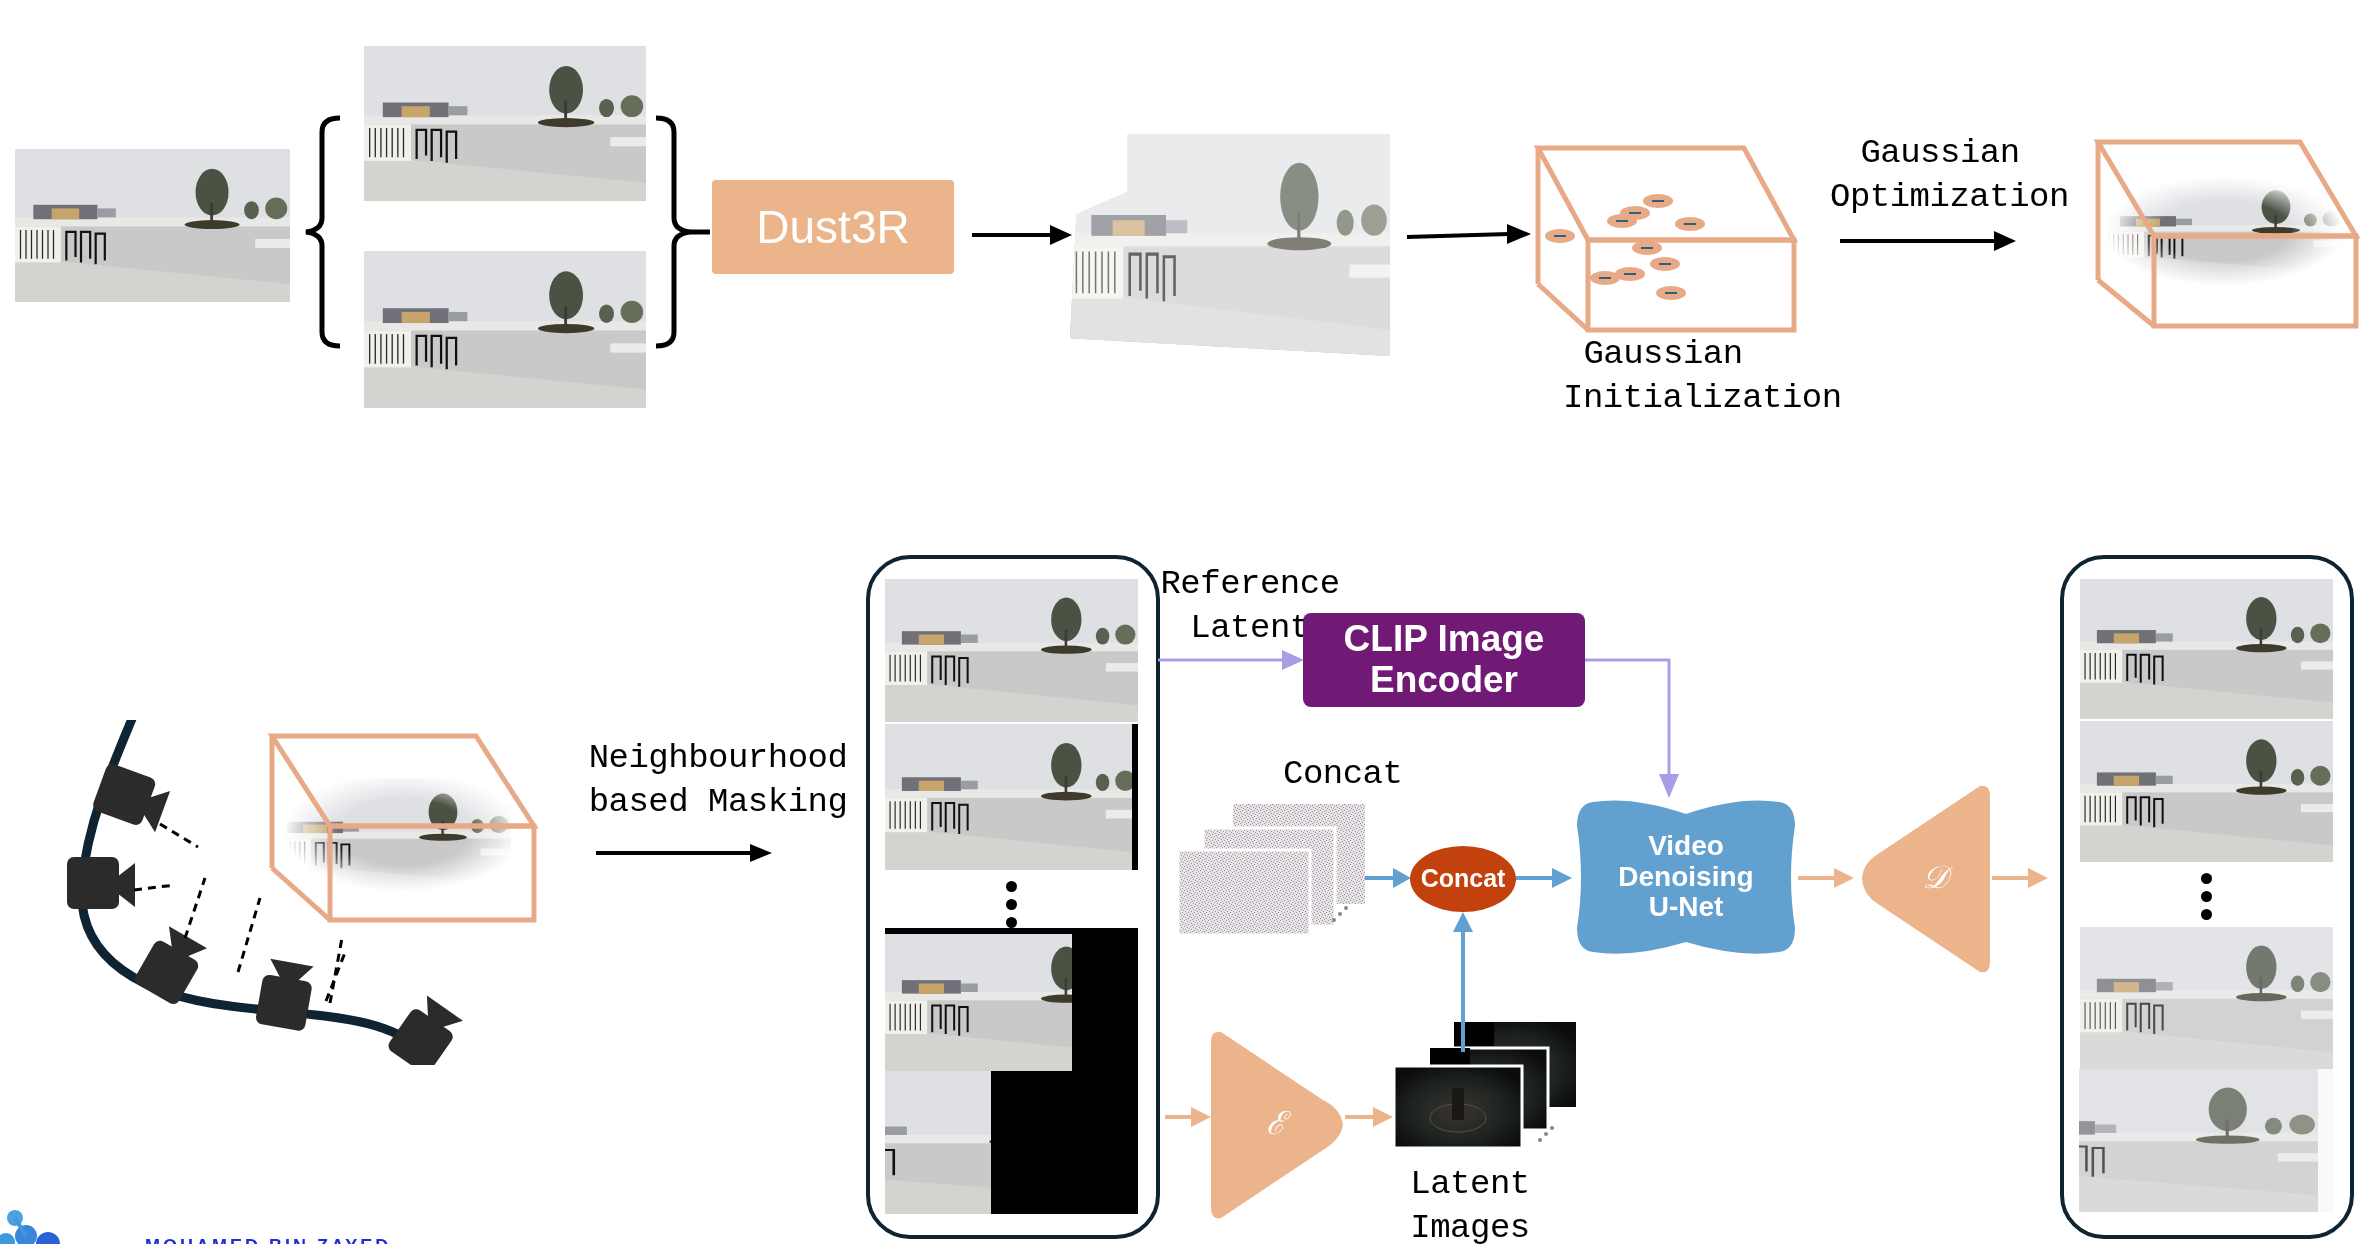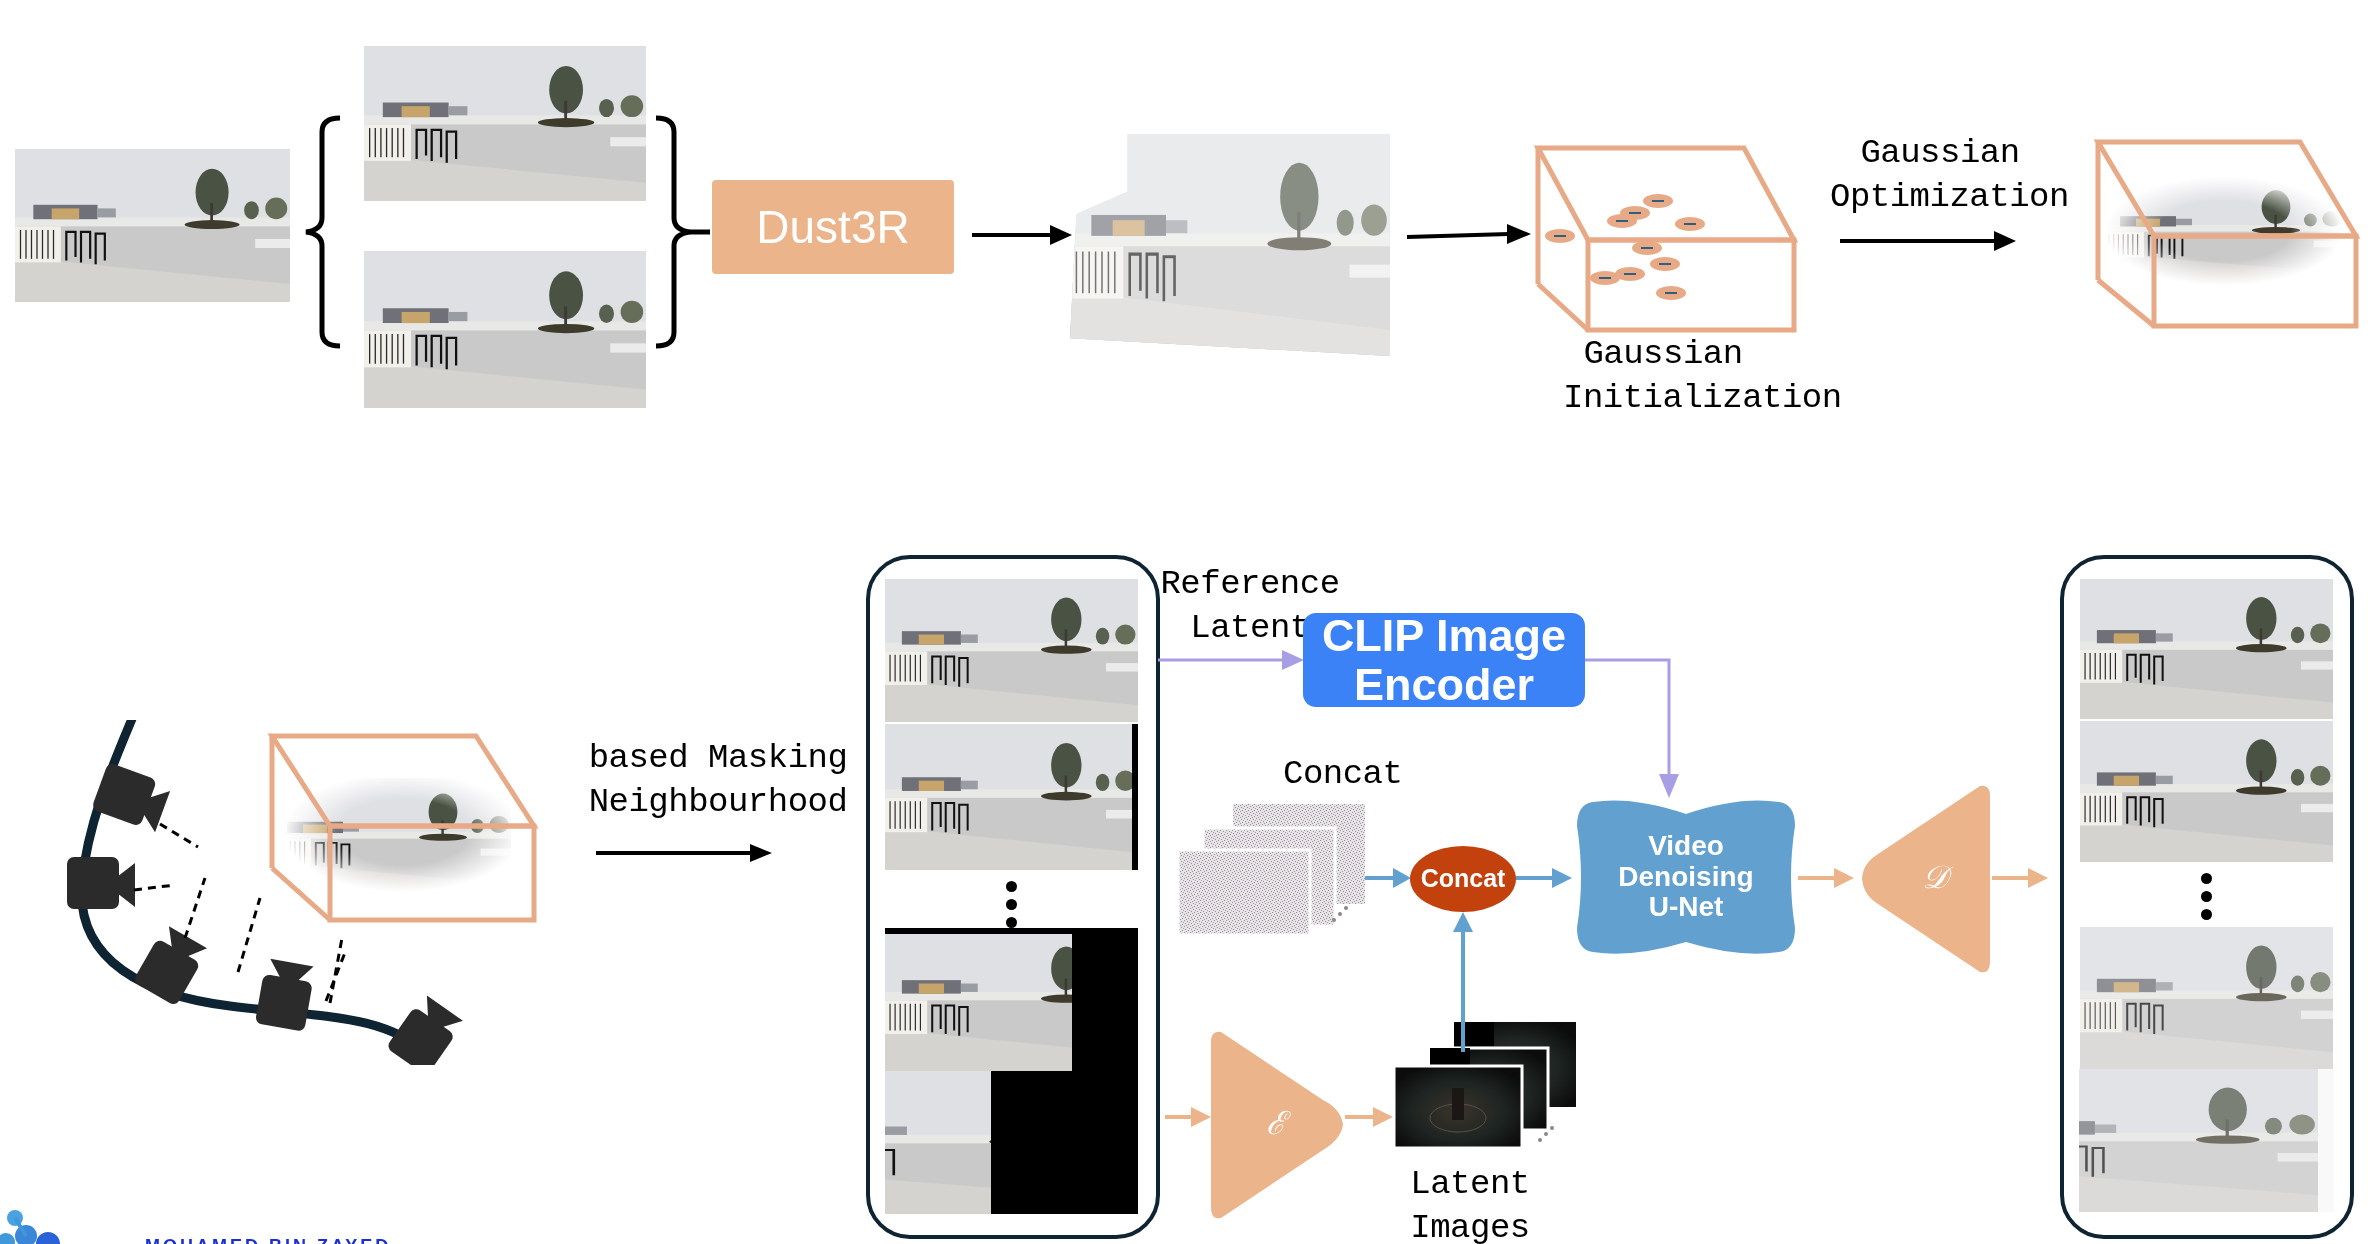--- a/index.html
+++ b/index.html
@@ -9,21 +9,21 @@
   .label { position: absolute; text-align: center; font-family: Liberation Mono, monospace;
            font-size: 34px; line-height: 44px; color: #000; white-space: nowrap; letter-spacing: -0.5px; }
   .photo { position: absolute; overflow: hidden; }
   .photo svg { display: block; width: 100%; height: 100%; }
   .box-text { color: #ffffff; font-weight: bold; text-align: center; display: flex;
               align-items: center; justify-content: center; flex-direction: column; line-height: 1.1; }
   .dust3r { position: absolute; left: 712px; top: 180px; width: 242px; height: 94px;
             background: #ebb48b; border-radius: 4px; color: #fff; font-size: 46px;
             display: flex; align-items: center; justify-content: center; }
   .clip { position: absolute; left: 1303px; top: 613px; width: 282px; height: 94px;
-          background: #3b82f6; border-radius: 13px; font-size: 45px; }
+          background: #701a75; border-radius: 8px; font-size: 37px; }
   .frame-container { position: absolute; border: 4px solid #0f2433; border-radius: 44px; background: #fff; }
   .dots { position: absolute; width: 12px; }
   .dots span { display: block; width: 11px; height: 11px; border-radius: 50%; background: #000; margin: 0 0 7px 0; }
   .logo-text { position: absolute; left: 145px; top: 1236px; color: #1a2fd6; font-weight: bold; font-size: 18px; letter-spacing: 3px; }
 </style>
 </head>
 <body>
 
 <svg width="0" height="0" style="position:absolute">
   <defs>
@@ -213,22 +213,22 @@
     <g stroke="#e8aa86" stroke-width="5" fill="none">
       <polygon points="6,6 210,6 268,96 64,96"></polygon>
       <line x1="6" y1="6" x2="6" y2="138"></line>
       <line x1="6" y1="138" x2="64" y2="190"></line>
       <rect x="64" y="96" width="204" height="94"></rect>
     </g>
   </svg>
 </div>
 
 <div class="label" style="left:580px;top:736px;width:276px;">
+  <div>Neighbourhood</div>
   <div>based Masking</div>
-  <div>Neighbourhood</div>
 </div>
 <svg class="abs" style="left:594px;top:840px;" width="182" height="26">
   <line x1="2" y1="13" x2="158" y2="13" stroke="#000" stroke-width="4"></line>
   <polygon points="156,4 178,13 156,22" fill="#000"></polygon>
 </svg>
 
 <div class="frame-container" style="left:866px;top:555px;width:286px;height:676px;">
   <div class="photo" style="left:15px;top:20px;width:253px;height:143px;">
       <svg>
         <use href="#scene"></use>

